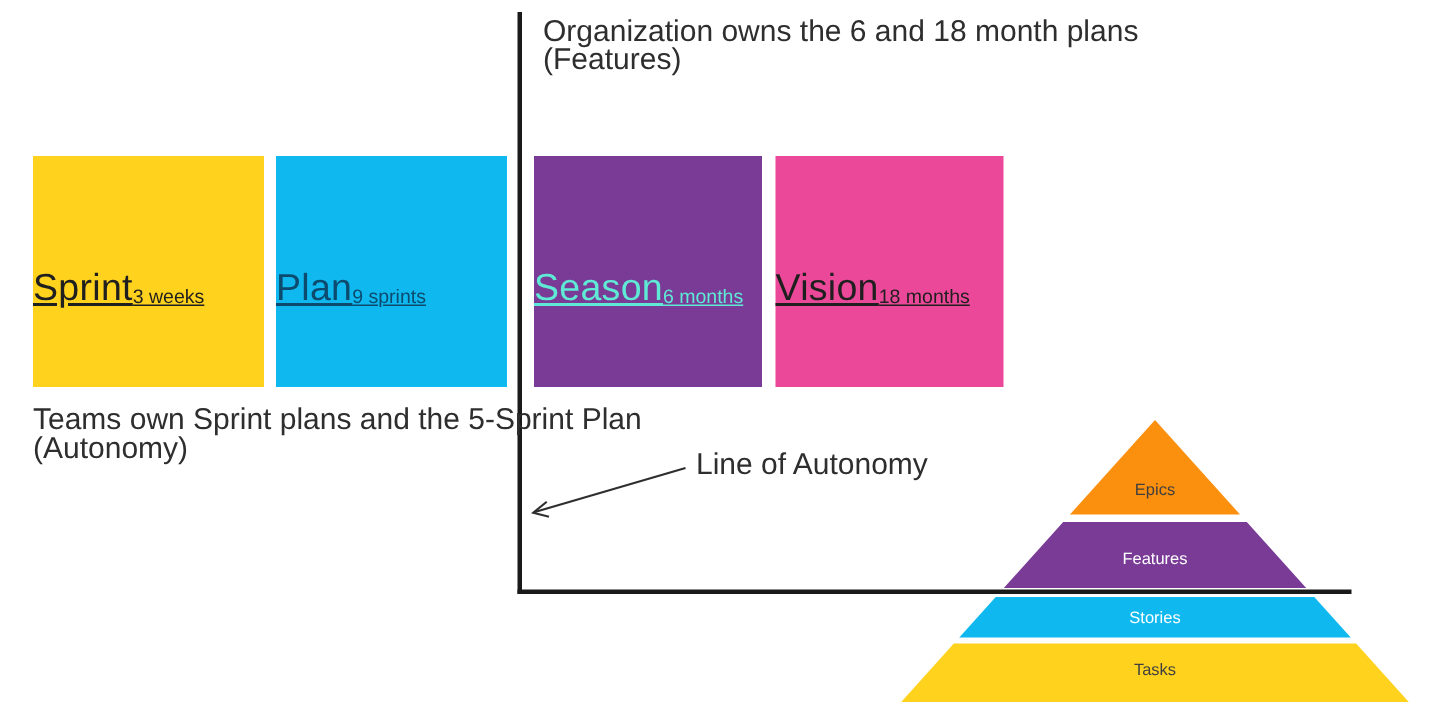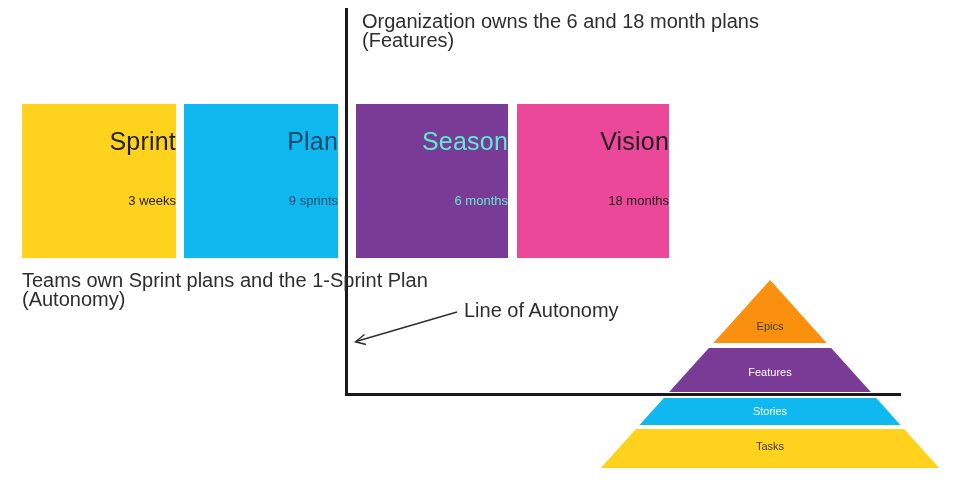--- a/index.html
+++ b/index.html
@@ -14,23 +14,24 @@
   .svg-layer {
     position: absolute;
     left: 0; top: 0;
     width: 954px; height: 480px;
   }
   .plan-box {
     position: absolute;
     top: 104px;
     height: 154px;
     display: flex;
-    flex-direction: column;
-    align-items: flex-end;
+    flex-direction: row;
+    align-items: center;
     box-sizing: border-box;
+    text-decoration: underline;
   }
   .box-sprint { left: 22px;  width: 154px; }
   .box-plan   { left: 184px; width: 154px; }
   .box-season { left: 356px; width: 152px; }
   .box-vision { left: 517px; width: 152px; }
   .plan-box .title {
     margin-top: 21px;
     font-size: 25px;
     line-height: 32px;
     font-weight: 400;
@@ -85,21 +86,21 @@
       <text x="770" y="450" text-anchor="middle" class="pyramid-label" fill="#3f3f3f">Tasks</text>
     </g>
   </svg>
 
   <div class="annotation annotation-alignment">
     <div>Organization owns the 6 and 18 month plans</div>
     <div>(Features)</div>
   </div>
 
   <div class="annotation annotation-autonomy">
-    <div>Teams own Sprint plans and the 1-Sprint Plan</div>
+    <div>Teams own Sprint plans and the 5-Sprint Plan</div>
     <div>(Autonomy)</div>
   </div>
 
   <div class="annotation annotation-line-label">Line of Autonomy</div>
 
   <div class="plan-box box-sprint" style="background: rgb(255, 210, 30); color: rgb(31, 31, 31);">
     <div class="title">Sprint</div>
     <div class="subtitle">3 weeks</div>
   </div>
 

